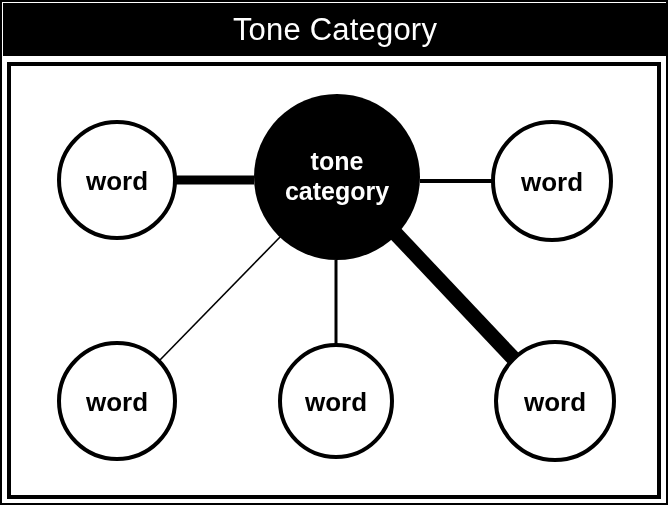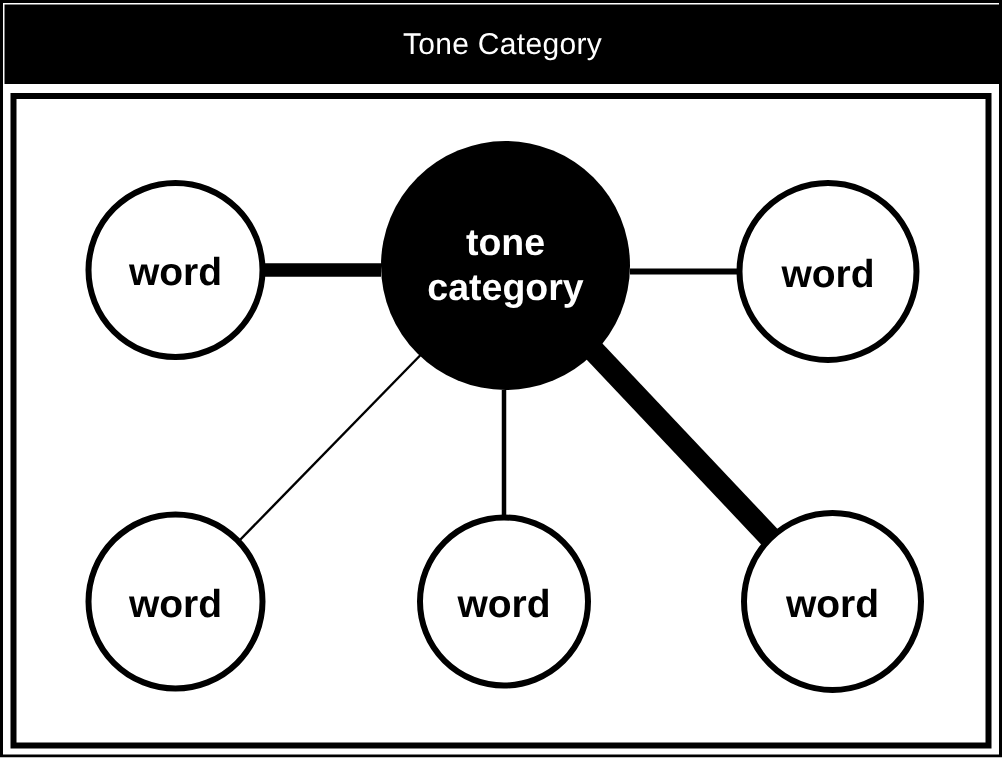--- a/index.html
+++ b/index.html
@@ -26,21 +26,21 @@
     top: 1px;
     width: 664px;
     height: 53px;
     background: #000000;
     display: flex;
     align-items: center;
     justify-content: center;
   }
   #title-text {
     color: #ffffff;
-    font-size: 20px;
+    font-size: 31px;
     font-weight: 400;
     letter-spacing: 0.2px;
     font-family: "Liberation Sans", sans-serif;
     line-height: 1;
   }
   
   #canvas-panel {
     position: absolute;
     left: 5px;
     top: 60px;

